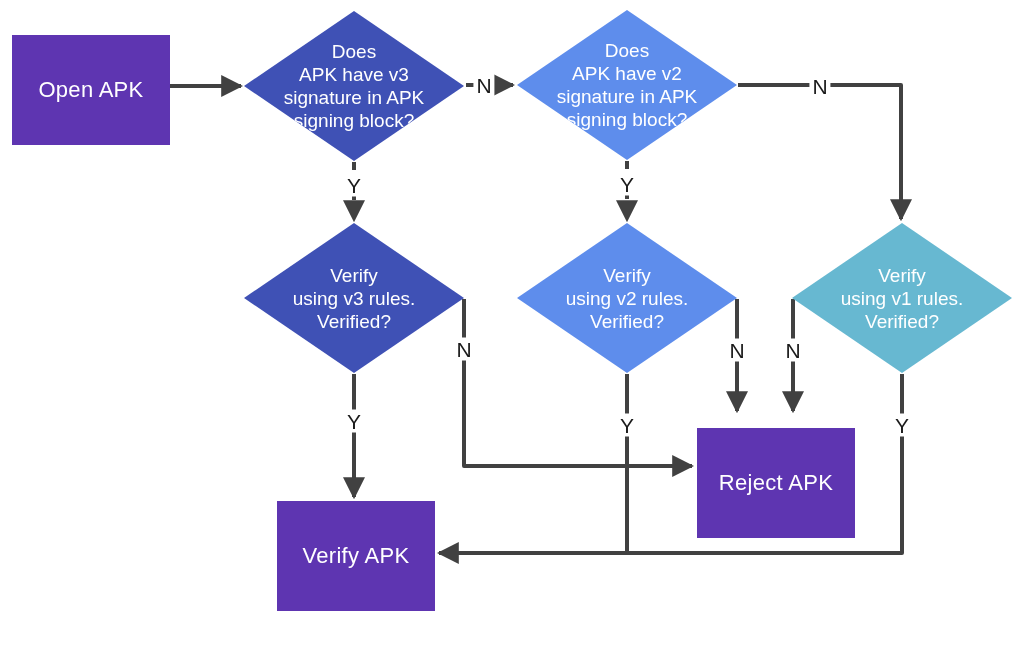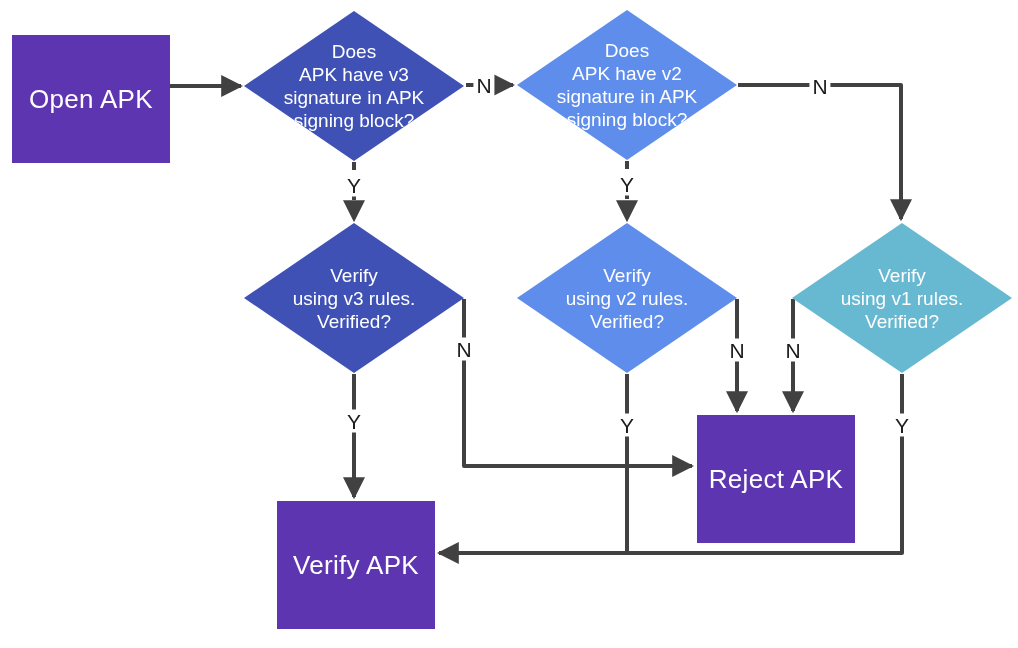--- a/index.html
+++ b/index.html
@@ -36,22 +36,22 @@
     justify-content: center;
     text-align: center;
     color: #ffffff;
   }
   .node-label {
     white-space: pre-line;
     pointer-events: none;
   }
   .rect {
     width: 158px;
-    height: 128px;
-    font-size: 26px;
+    height: 110px;
+    font-size: 22px;
     letter-spacing: 0.3px;
   }
   .diamond {
     width: 220px;
     height: 150px;
     clip-path: polygon(50% 0%, 100% 50%, 50% 100%, 0% 50%);
     font-size: 19px;
     line-height: 23px;
   }
   .purple { background: #5E35B1; }
@@ -132,21 +132,21 @@
 using v2 rules.
 Verified?</span>
   </div>
 
   <div class="node diamond teal" style="left:792px; top:223px;">
     <span class="node-label">Verify
 using v1 rules.
 Verified?</span>
   </div>
 
-  <div class="node rect purple" style="left:697px; top:415px;">
+  <div class="node rect purple" style="left:697px; top:428px;">
     <span class="node-label">Reject APK</span>
   </div>
 
   <div class="node rect purple" style="left:277px; top:501px;">
     <span class="node-label">Verify APK</span>
   </div>
 
   <span class="edge-label" style="left:484px; top:85px;">N</span>
 
   <span class="edge-label" style="left:354px; top:185px;">Y</span>

